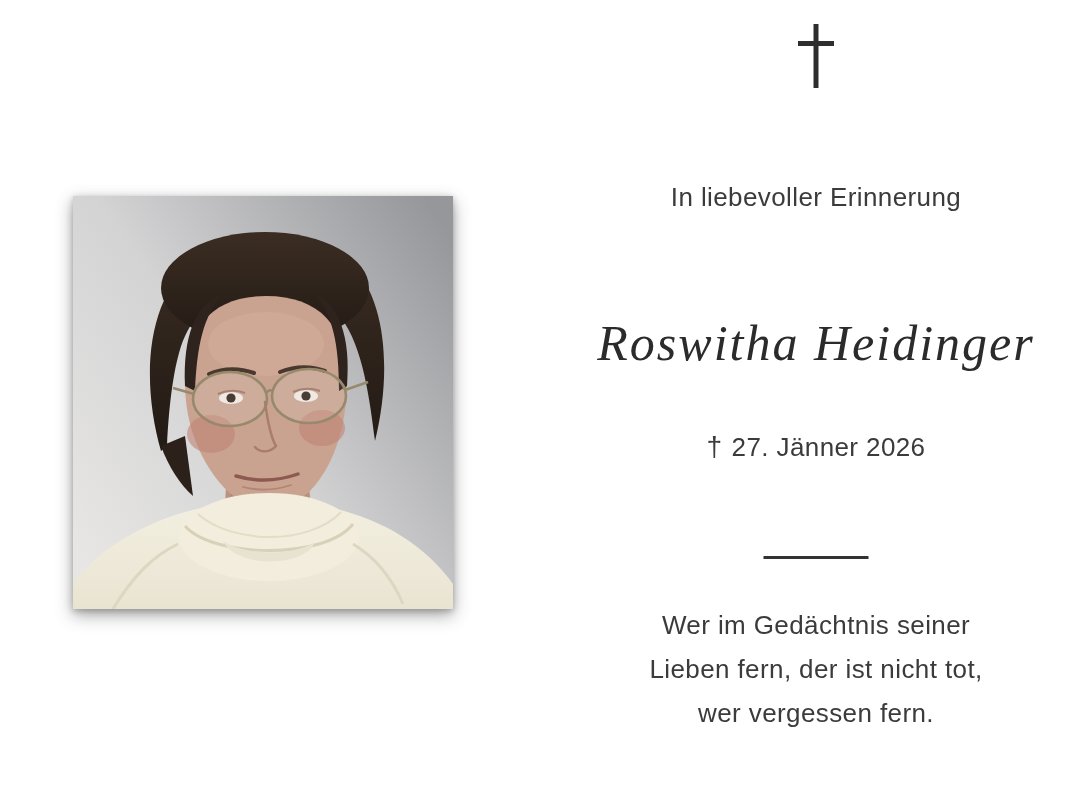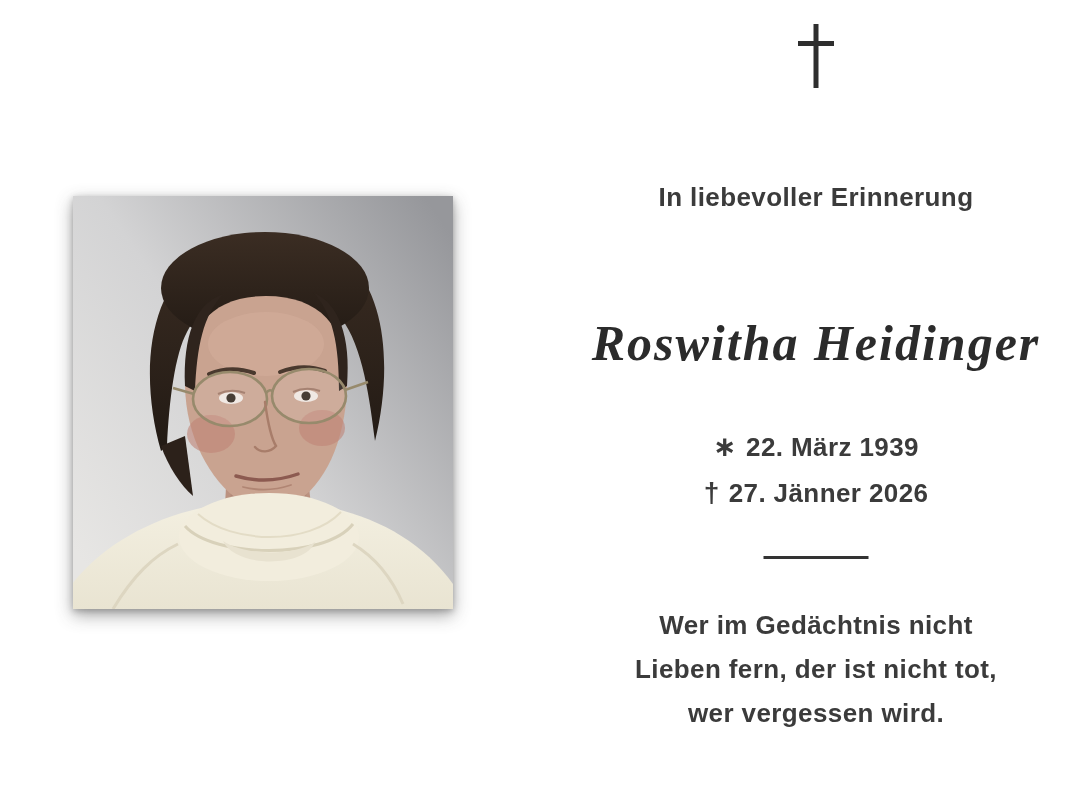--- a/index.html
+++ b/index.html
@@ -13,21 +13,20 @@
   html, body {
     width: 1087px; height: 805px;
     background: var(--page-bg);
     font-family: "Liberation Sans", "DejaVu Sans", sans-serif;
     overflow: hidden;
   }
   .page {
     position: relative;
     width: 1087px; height: 805px;
     background: var(--page-bg);
-    font-weight: bold;
   }
 
   
   .photo-wrap {
     position: absolute;
     left: 73px; top: 196px;
     width: 380px; height: 413px;
     box-shadow: 0 6px 16px rgba(60,60,60,0.45), 0 2px 6px rgba(60,60,60,0.30);
     background: #dcdcde;
   }
@@ -180,29 +179,26 @@
     </div>
 
     <div class="intro">
       <div>In liebevoller Erinnerung</div>
     </div>
 
     <div class="name">Roswitha Heidinger</div>
 
     <div class="dates">
       <div>
-        <span class="symbol">∗</span><span>22. März 1939</span>
-      </div>
-      <div>
         <span class="symbol">†</span><span>27. Jänner 2026</span>
       </div>
     </div>
 
     <div class="divider"></div>
 
     <div class="verse">
-      <div>Wer im Gedächtnis nicht</div>
+      <div>Wer im Gedächtnis seiner</div>
       <div>Lieben fern, der ist nicht tot,</div>
-      <div>wer vergessen wird.</div>
+      <div>wer vergessen fern.</div>
     </div>
 
   </div>
 </div>
 
 </body></html>

